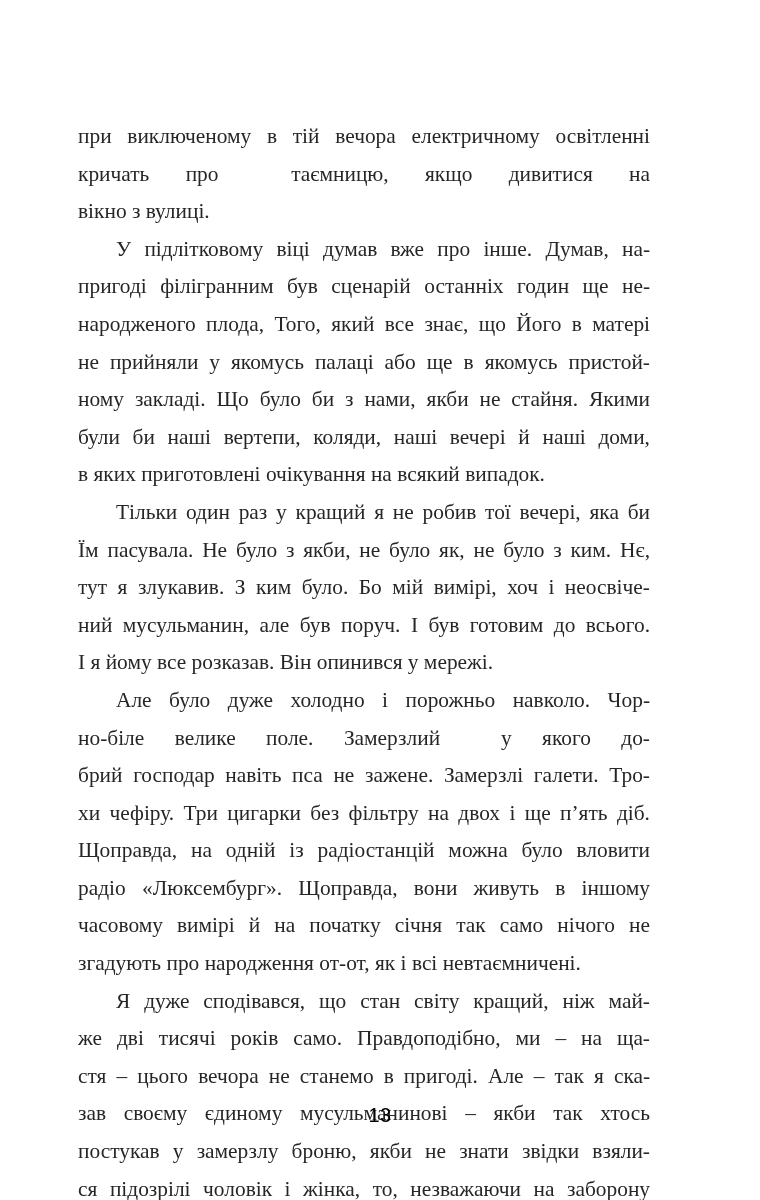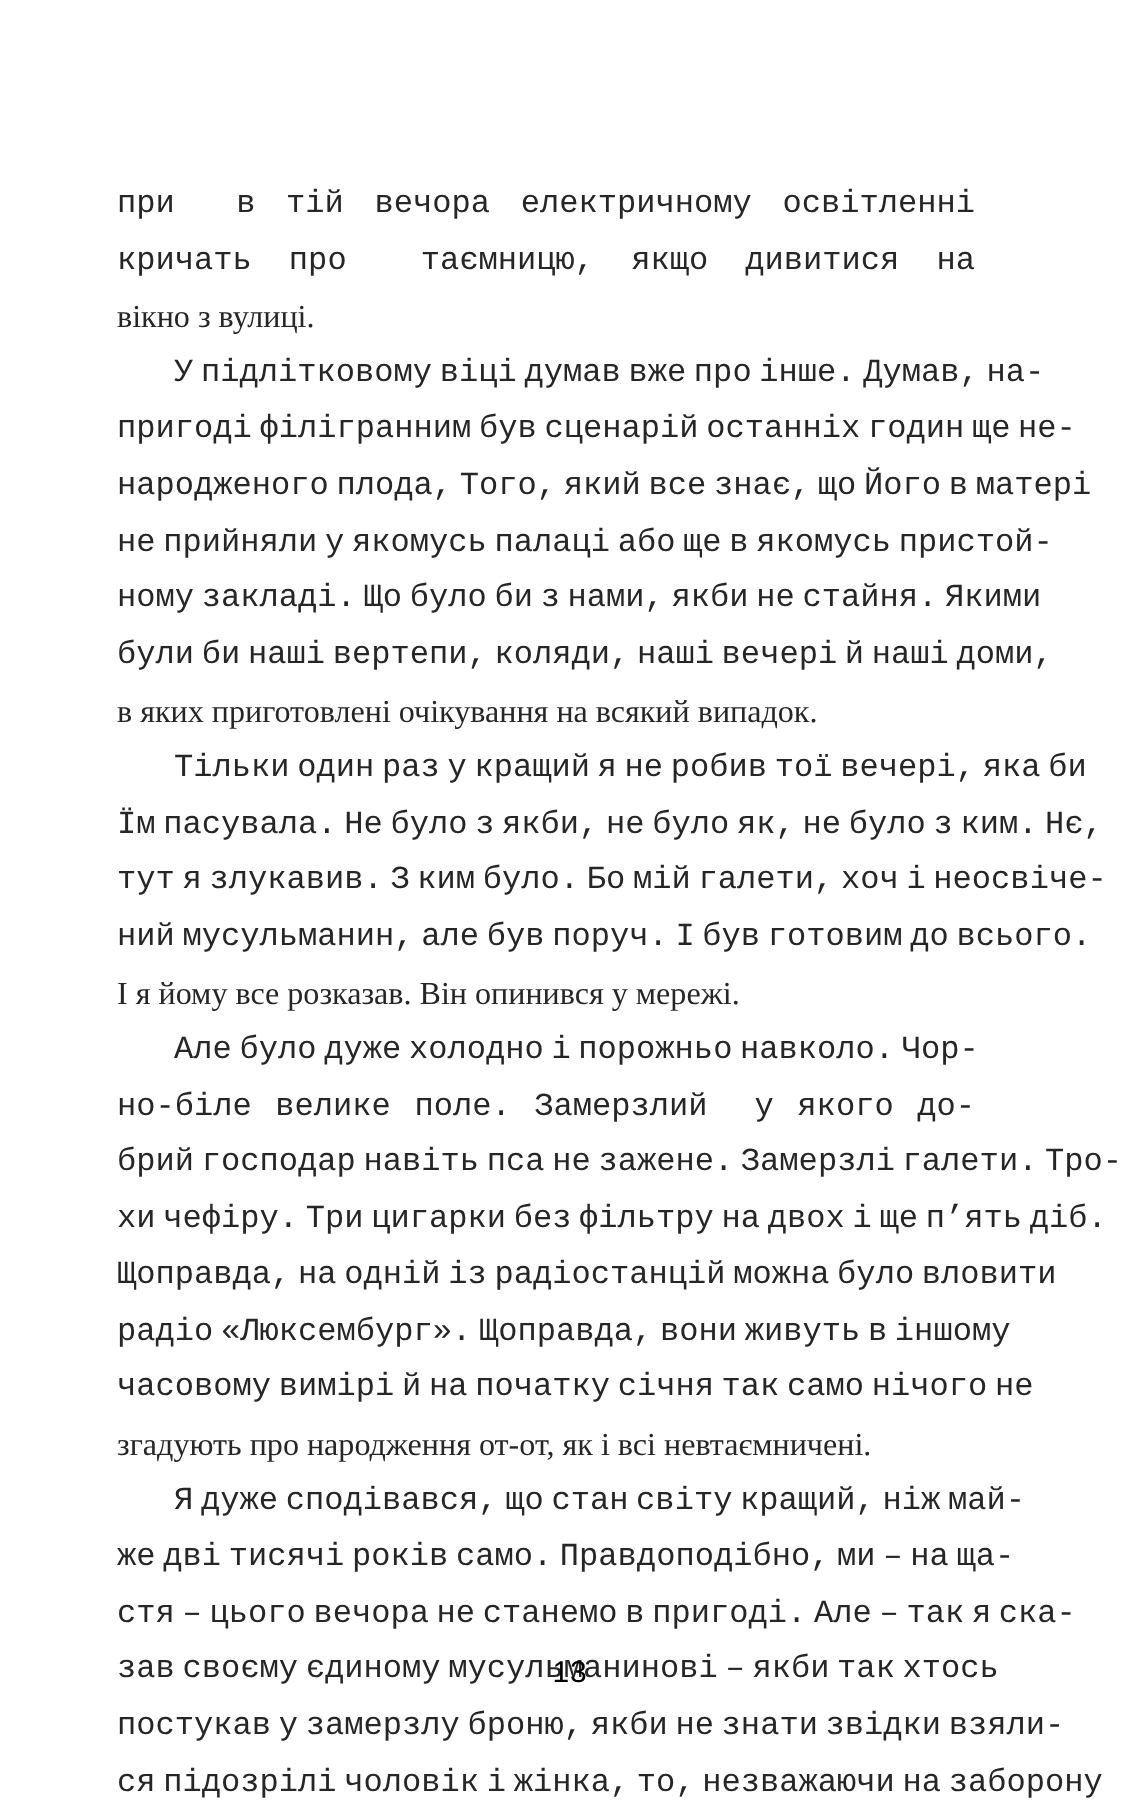--- a/index.html
+++ b/index.html
@@ -42,21 +42,20 @@
     font-size: 21.4px;
     color: #262626;
     white-space: pre;
     letter-spacing: 0;
   }
 
   
   .line.justify {
     display: flex;
     white-space: normal;
-    font-family: Liberation Mono, monospace;
   }
   .line.justify > .w {
     white-space: pre;
   }
   .line.justify > .gap {
     flex: 1 1 auto;
     min-width: 0.24em;
   }
 
   
@@ -83,20 +82,21 @@
 </style>
 </head>
 <body>
 
 <div class="page">
 
   <div class="text-block">
       <div class="line justify">
         <span class="w">при</span>
         <span class="gap"></span>
+        <span class="w">виключеному</span>
         <span class="gap"></span>
         <span class="w">в</span>
         <span class="gap"></span>
         <span class="w">тій</span>
         <span class="gap"></span>
         <span class="w">вечора</span>
         <span class="gap"></span>
         <span class="w">електричному</span>
         <span class="gap"></span>
         <span class="w">освітленні</span>
@@ -303,21 +303,21 @@
         <span class="w">З</span>
         <span class="gap"></span>
         <span class="w">ким</span>
         <span class="gap"></span>
         <span class="w">було.</span>
         <span class="gap"></span>
         <span class="w">Бо</span>
         <span class="gap"></span>
         <span class="w">мій</span>
         <span class="gap"></span>
-        <span class="w">галети,</span>
+        <span class="w">вимірі,</span>
         <span class="gap"></span>
         <span class="w">хоч</span>
         <span class="gap"></span>
         <span class="w">і</span>
         <span class="gap"></span>
         <span class="w">неосвіче-</span>
       </div>
       <div class="line justify">
         <span class="w">ний</span>
         <span class="gap"></span>

